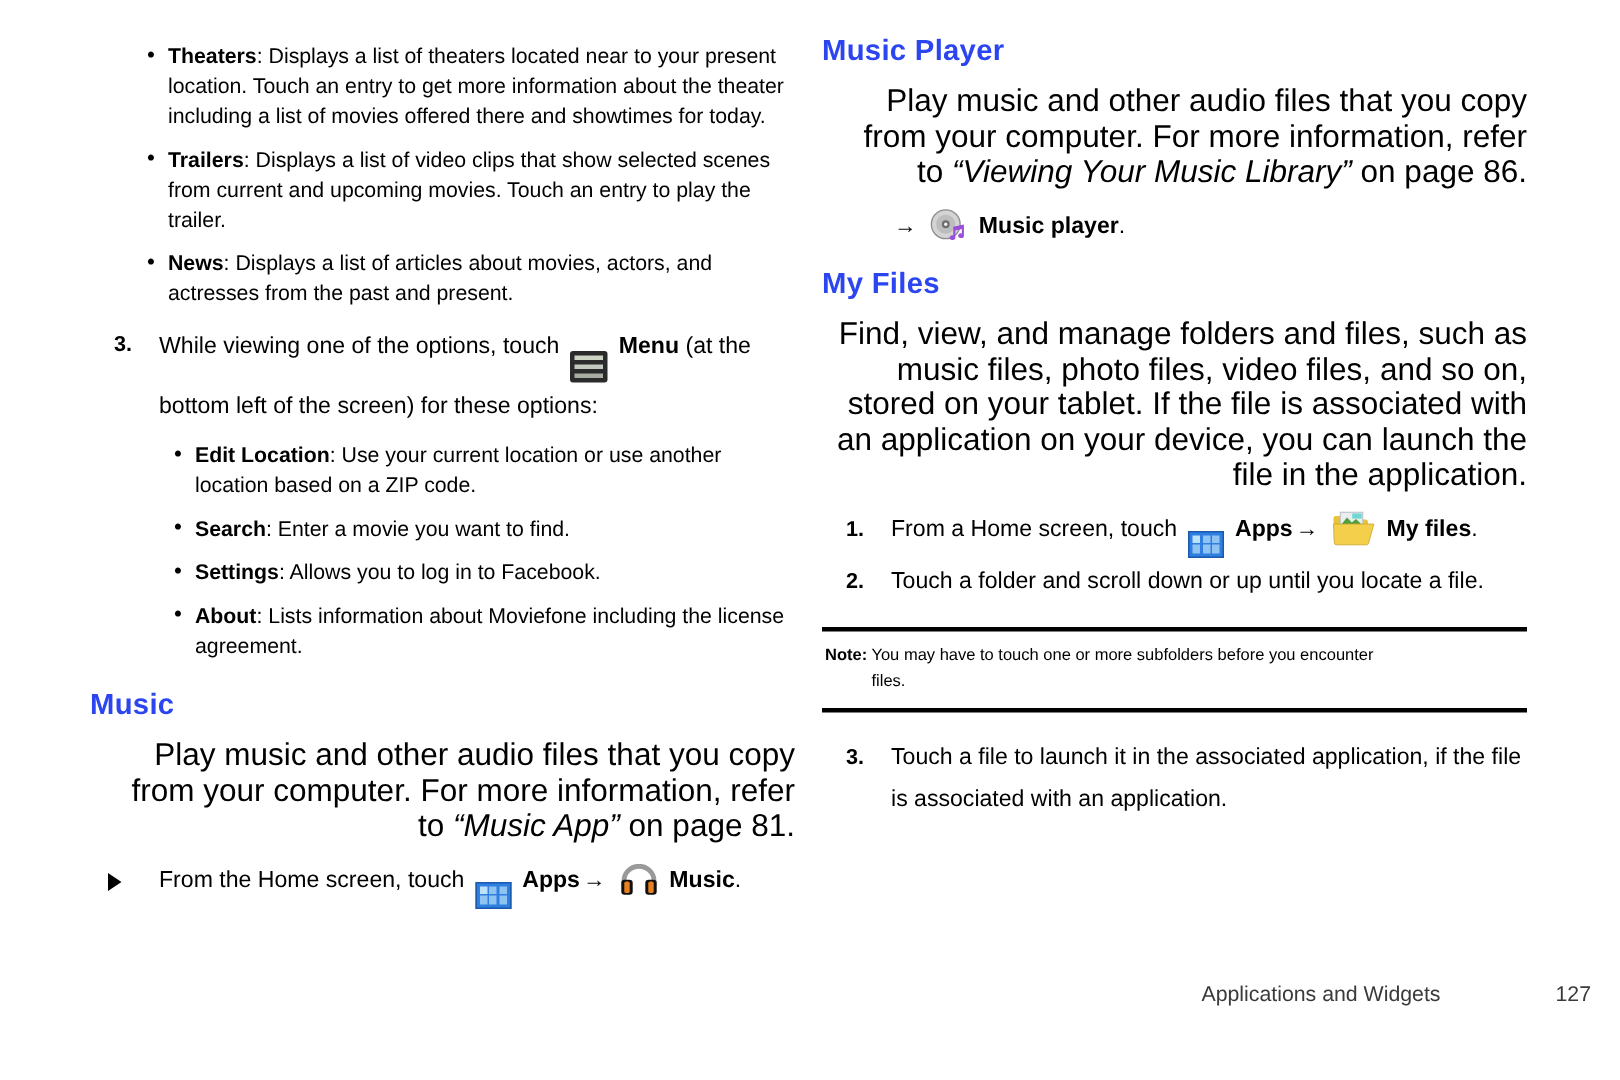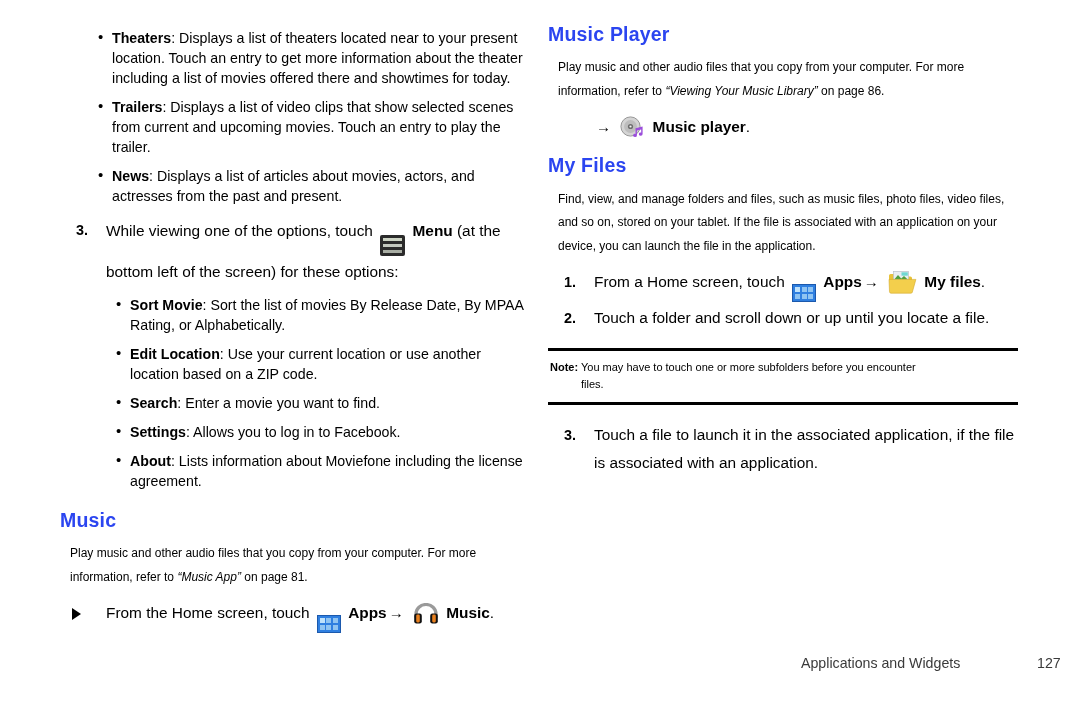--- a/index.html
+++ b/index.html
@@ -34,24 +34,24 @@
     font-size: 19.5px;
     font-weight: bold;
     color: #2b45f0;
     letter-spacing: 0.2px;
     margin: 0 0 11px 0;
     line-height: 1.1;
   }
 
   
   .para {
-    font-size: 12px;
+    font-size: 21px;
     line-height: 23.5px;
     margin: 0 0 10px 0;
-    text-align: left;
+    text-align: right;
   }
   .para.indent { margin-left: 10px; }
 
   
   .blist { margin: 0 0 0 0; padding: 0; list-style: none; }
   .bitem {
     position: relative;
     padding-left: 14px;
     margin: 0 0 9px 0;
     font-size: 14.2px;
@@ -224,23 +224,20 @@
       <span class="num">3.</span><span>While viewing one of the options, touch</span>
       <span class="icn icn-menu">
           <i></i>
           <i></i>
           <i></i>
         </span>
       <b>Menu</b><b>&nbsp;</b><span>(at the bottom left of the screen) for these options:</span>
     </div>
 
     <ul class="blist blist-lvl2" style="margin-top:8px;">
-      <li class="bitem">
-        <b>Sort Movie</b><span>: Sort the list of movies By Release Date, By MPAA Rating, or Alphabetically.</span>
-      </li>
       <li class="bitem">
         <b>Edit Location</b><span>: Use your current location or use another location based on a ZIP code.</span>
       </li>
       <li class="bitem">
         <b>Search</b><span>: Enter a movie you want to find.</span>
       </li>
       <li class="bitem">
         <b>Settings</b><span>: Allows you to log in to Facebook.</span>
       </li>
       <li class="bitem">

